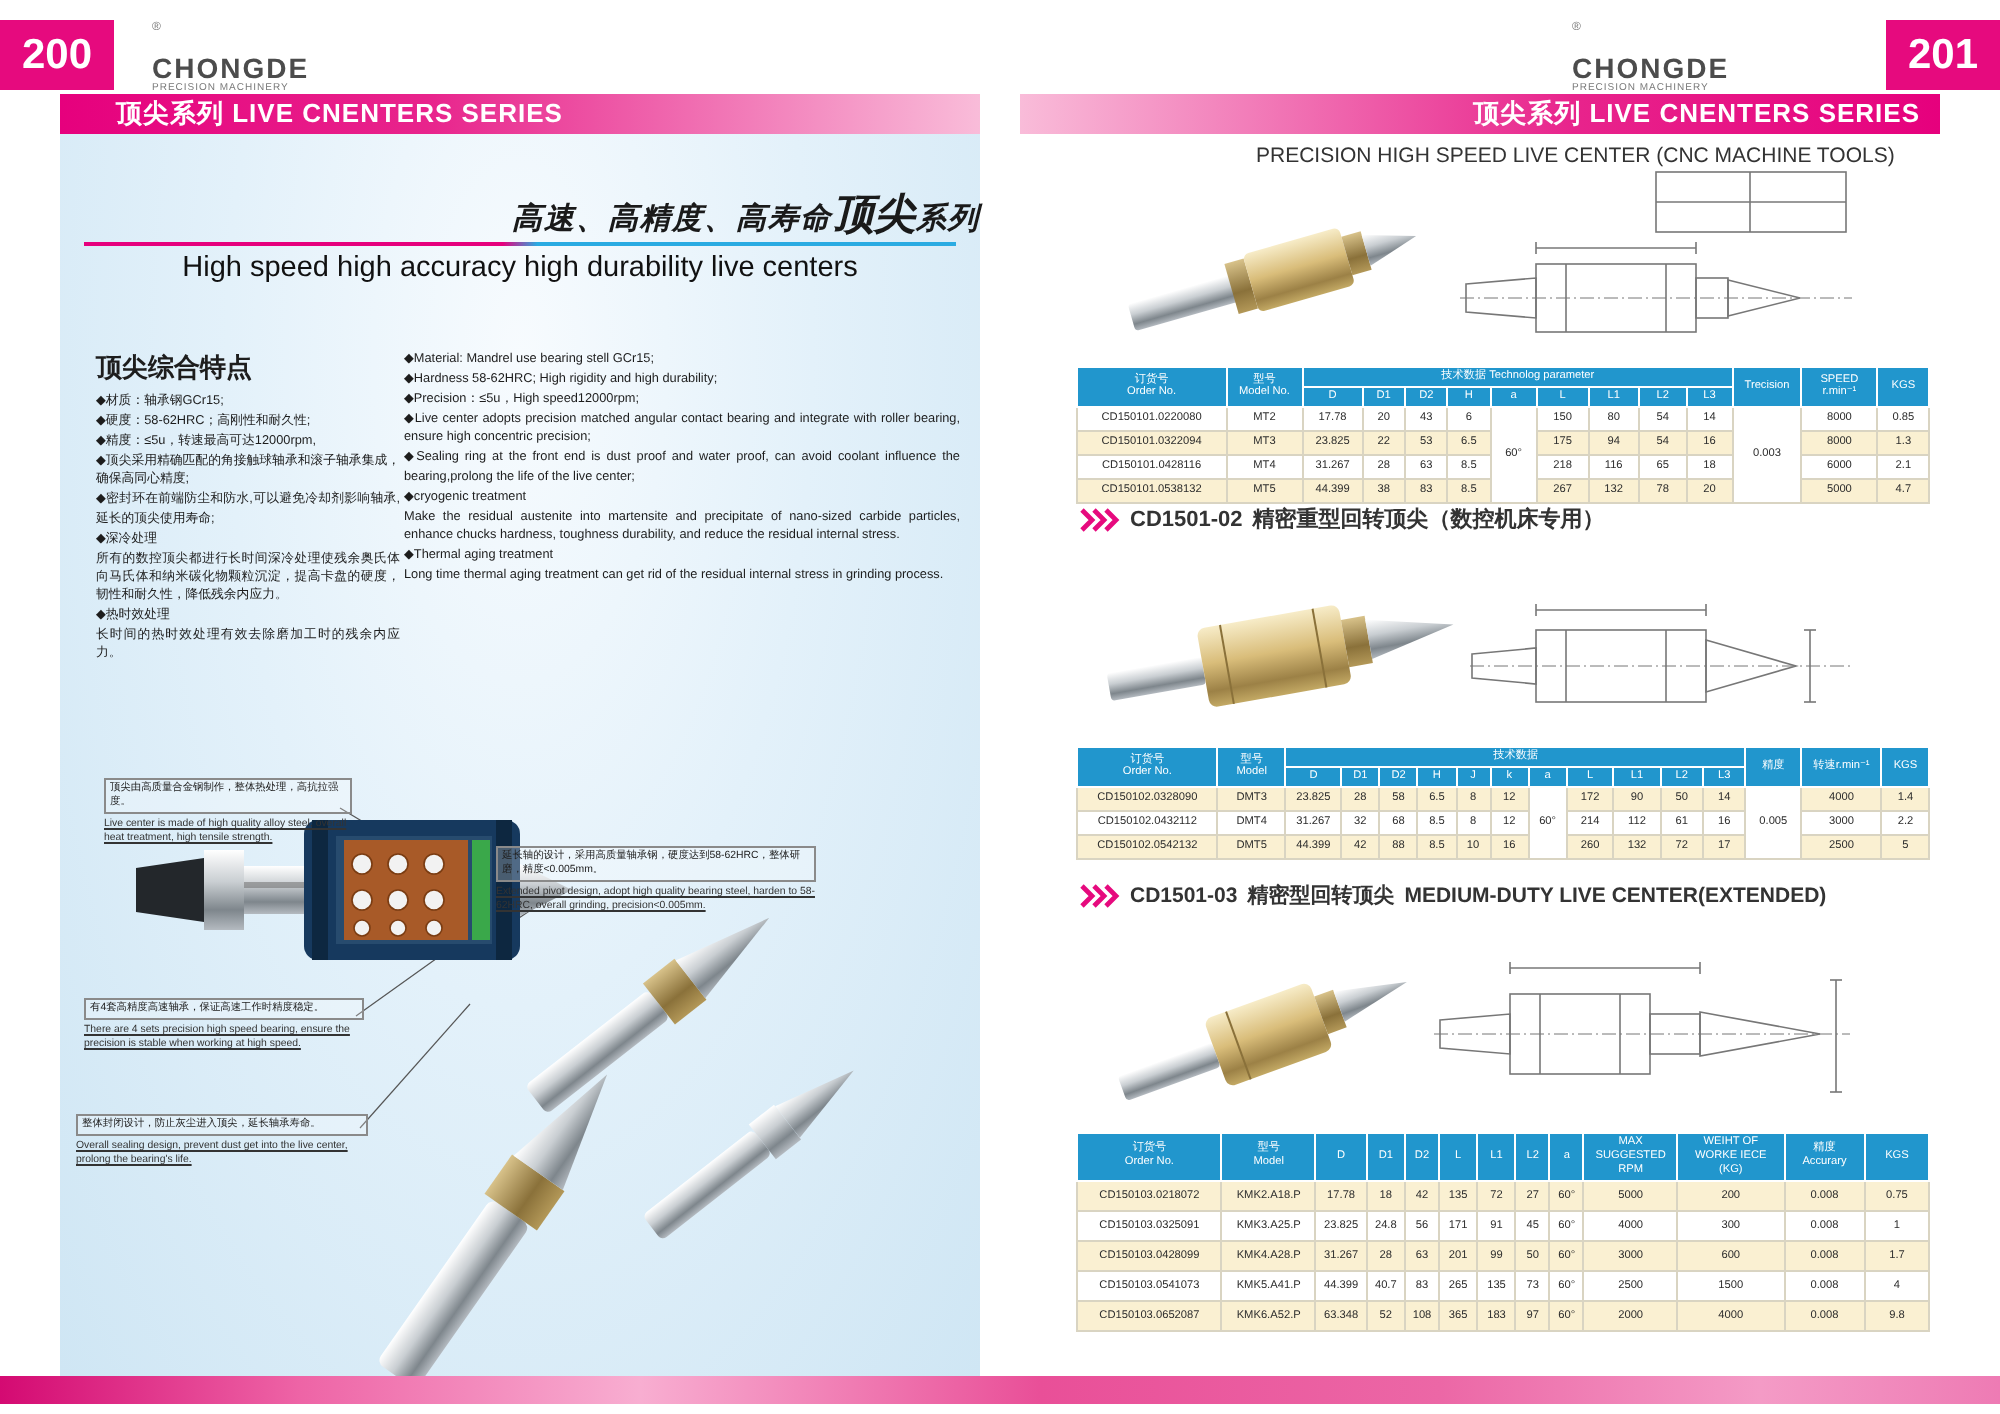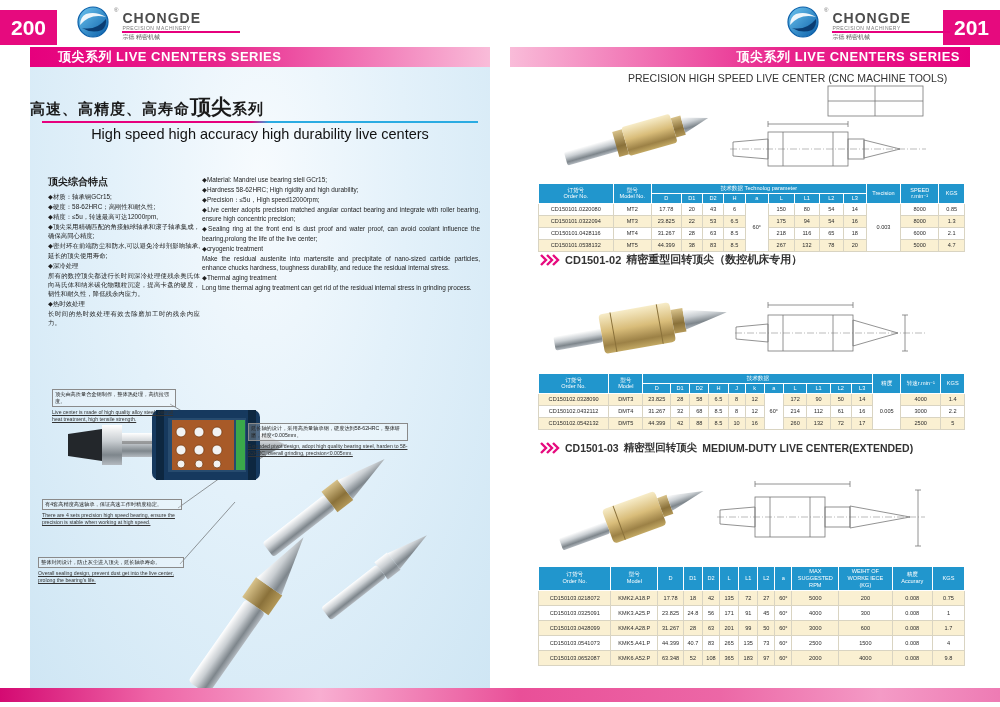--- a/index.html
+++ b/index.html
@@ -13,47 +13,47 @@
   .pagenum.left { left:0; top:10px; }
   .pagenum.right { right:0; top:10px; }
 
   .series-bar { position:absolute; top:47px; width:460px; height:20px; color:#fff;
                 font-size:13px; font-weight:bold; line-height:20px; letter-spacing:.5px; }
   .series-bar.left { left:30px; padding-left:28px;
       background:linear-gradient(90deg,#e6007d 0%,#e8248c 40%,#f9bcd9 100%); }
   .series-bar.right { left:510px; text-align:right; padding-right:10px;
       background:linear-gradient(90deg,#f9bcd9 0%,#e8248c 60%,#e6007d 100%); }
 
-  .logo { position:absolute; top:5px; height:42px; display:flex; align-items:flex-start; gap:4px; }
+  .logo { position:absolute; top:5px; height:42px; display:flex; align-items:flex-start; gap:4px;flex-direction:column; }
   .logo.left { left:76px; } .logo.right { left:786px; }
   .logo-text { display:flex; flex-direction:column; line-height:1.05; padding-top:6px; }
   .logo-name { font-size:14px; font-weight:bold; color:#4c4c4c; letter-spacing:1px; }
   .logo-tag { font-size:5px; color:#7a7a7a; letter-spacing:.5px; border-bottom:2px solid #e6007d; width:118px; }
   .logo-cn  { font-size:6px; color:#555; margin-top:1px; }
   .logo-reg { font-size:6px; color:#777; margin-top:2px; }
 
   .bottom-bar { position:absolute; left:0; top:688px; width:1000px; height:14px;
       background:linear-gradient(90deg,#d40a72 0%,#ee64a6 15%,#f8aed1 32%,#e94f98 52%,#ec67a6 72%,#f49bc6 88%,#ee7bb4 100%); }
 
   
   .left-page { position:absolute; left:30px; top:67px; width:460px; height:621px;
       background:radial-gradient(ellipse at 50% 18%, #f7fbfe 0%, #e3f1fa 45%, #cfe6f4 100%); }
-  .lp-title { position:absolute; left:0; top:26px; width:100%; text-align:left; color:#1a1a1a;
-      font-size:15px; font-weight:600; letter-spacing:1px; }
+  .lp-title { position:absolute; left:0; top:26px; width:100%; text-align:right; color:#1a1a1a;
+      font-size:15px; font-weight:600; letter-spacing:1px;font-style:italic; }
   .lp-title b { font-size:21px; font-weight:800; letter-spacing:0; }
   .lp-divider { position:absolute; left:12px; top:54px; width:436px; height:2px;
       background:linear-gradient(90deg,#e6007d 0%,#e6007d 48%,#2aabe2 52%,#2aabe2 100%); }
   .lp-subtitle { position:absolute; left:0; top:59px; width:100%; text-align:center;
       font-size:14.5px; color:#111; }
 
   .feat-col { position:absolute; top:108px; color:#1d1d1d; }
   .feat-col.cn { left:18px; width:152px; }
   .feat-col.en { left:172px; width:278px; }
   .feat-head { font-weight:bold; margin-bottom:3px; }
-  .feat-col.cn .feat-head { font-size:10px; }
+  .feat-col.cn .feat-head { font-size:13px; }
   .feat-col.en .feat-head { font-size:10px; }
   .feat-col .item { font-size:6.4px; line-height:1.42; margin-bottom:1px; text-align:justify; }
 
   .callout { position:absolute; font-size:5.2px; color:#222; line-height:1.35; }
   .callout .cn { border:0.5px solid #8a8a8a; padding:1px 2px; background:rgba(255,255,255,.25); }
   .callout .en { margin-top:2px; text-decoration:underline; text-decoration-thickness:.5px; color:#333; }
   .co1 { left:22px;  top:322px; width:124px; }
   .co2 { left:218px; top:356px; width:160px; }
   .co3 { left:12px;  top:432px; width:140px; }
   .co4 { left:8px;   top:490px; width:146px; }

